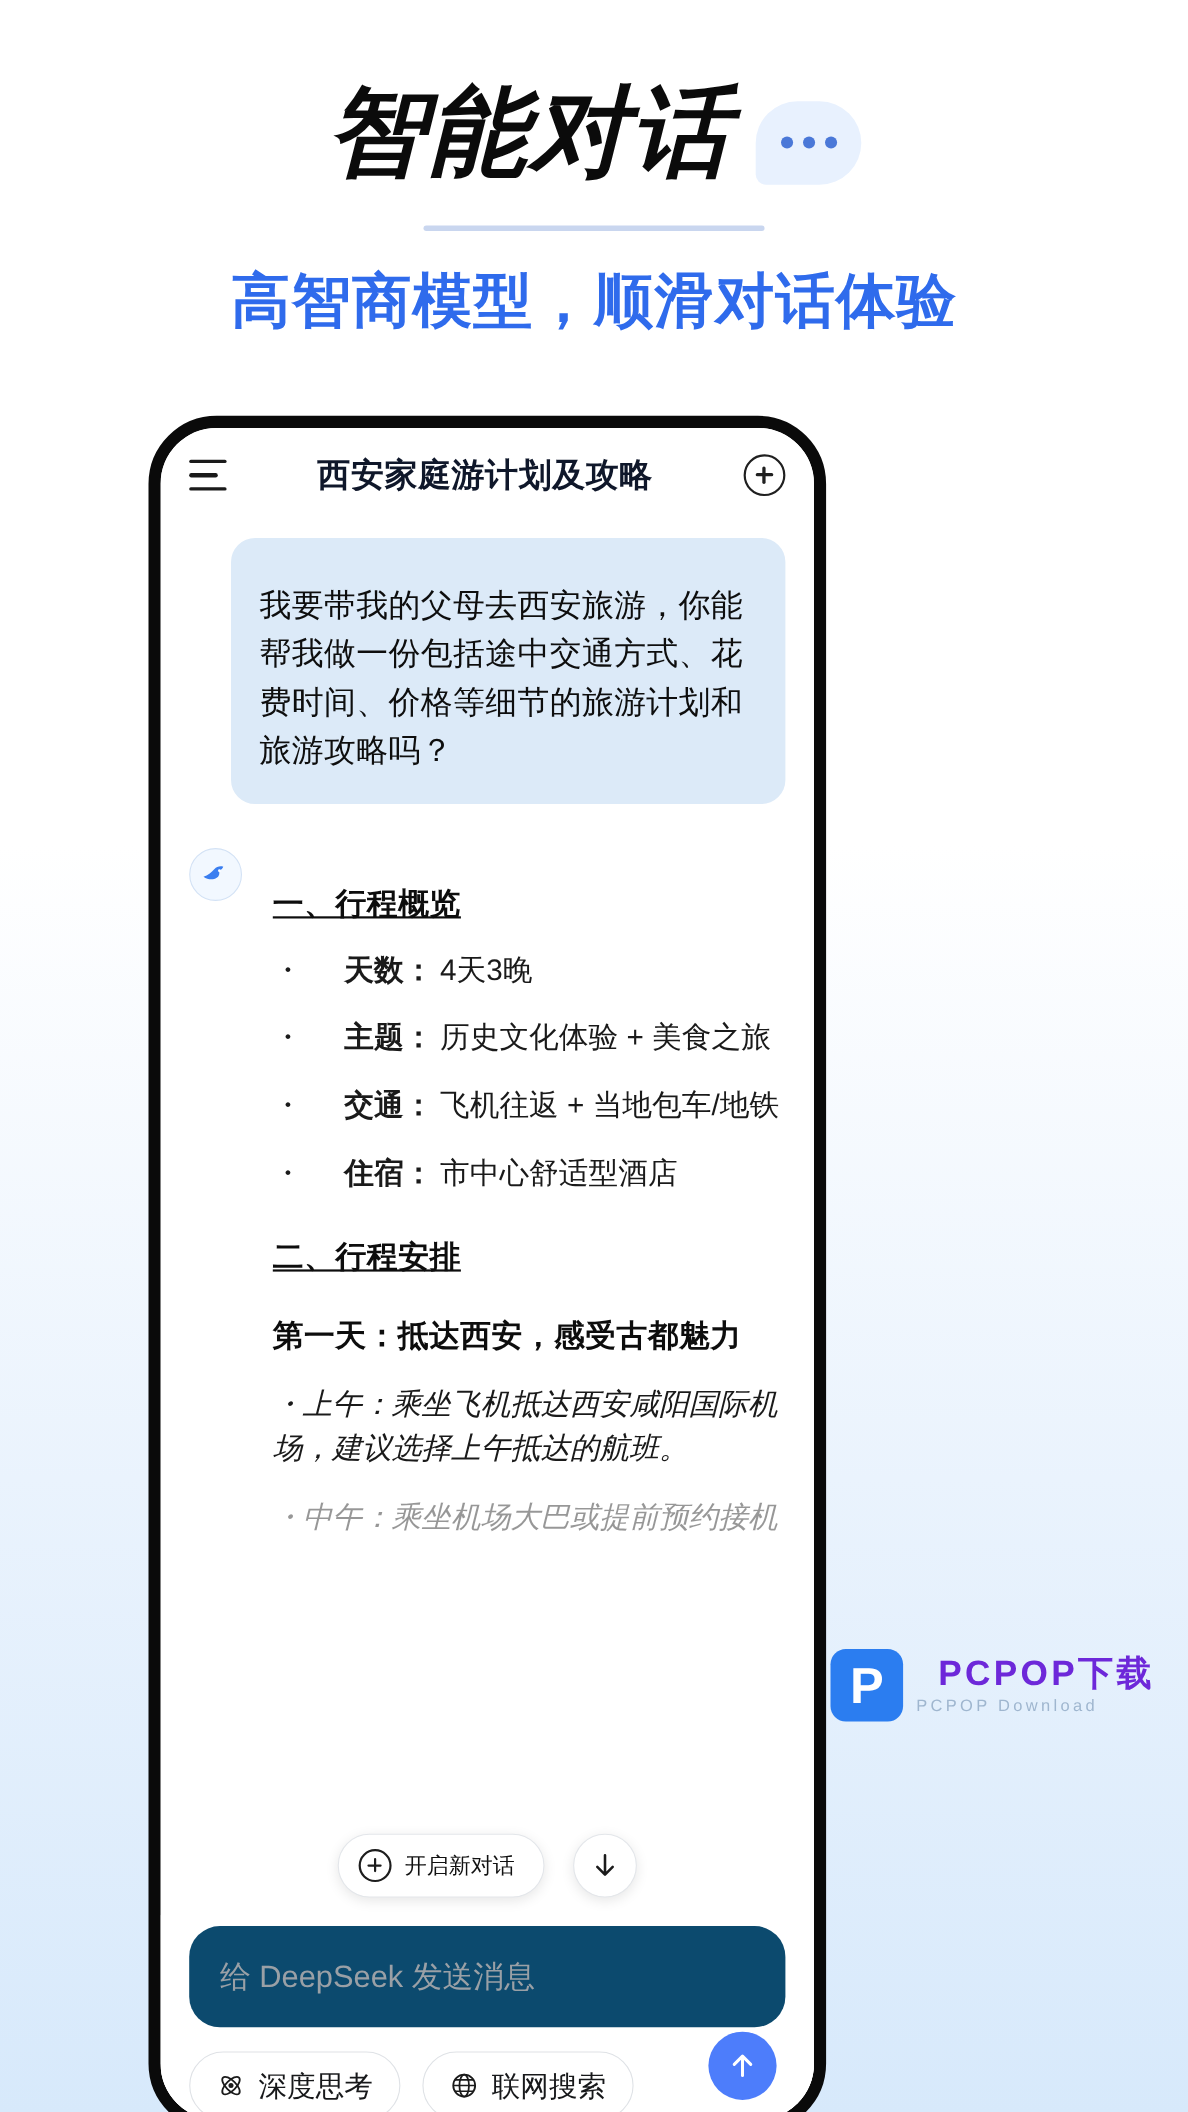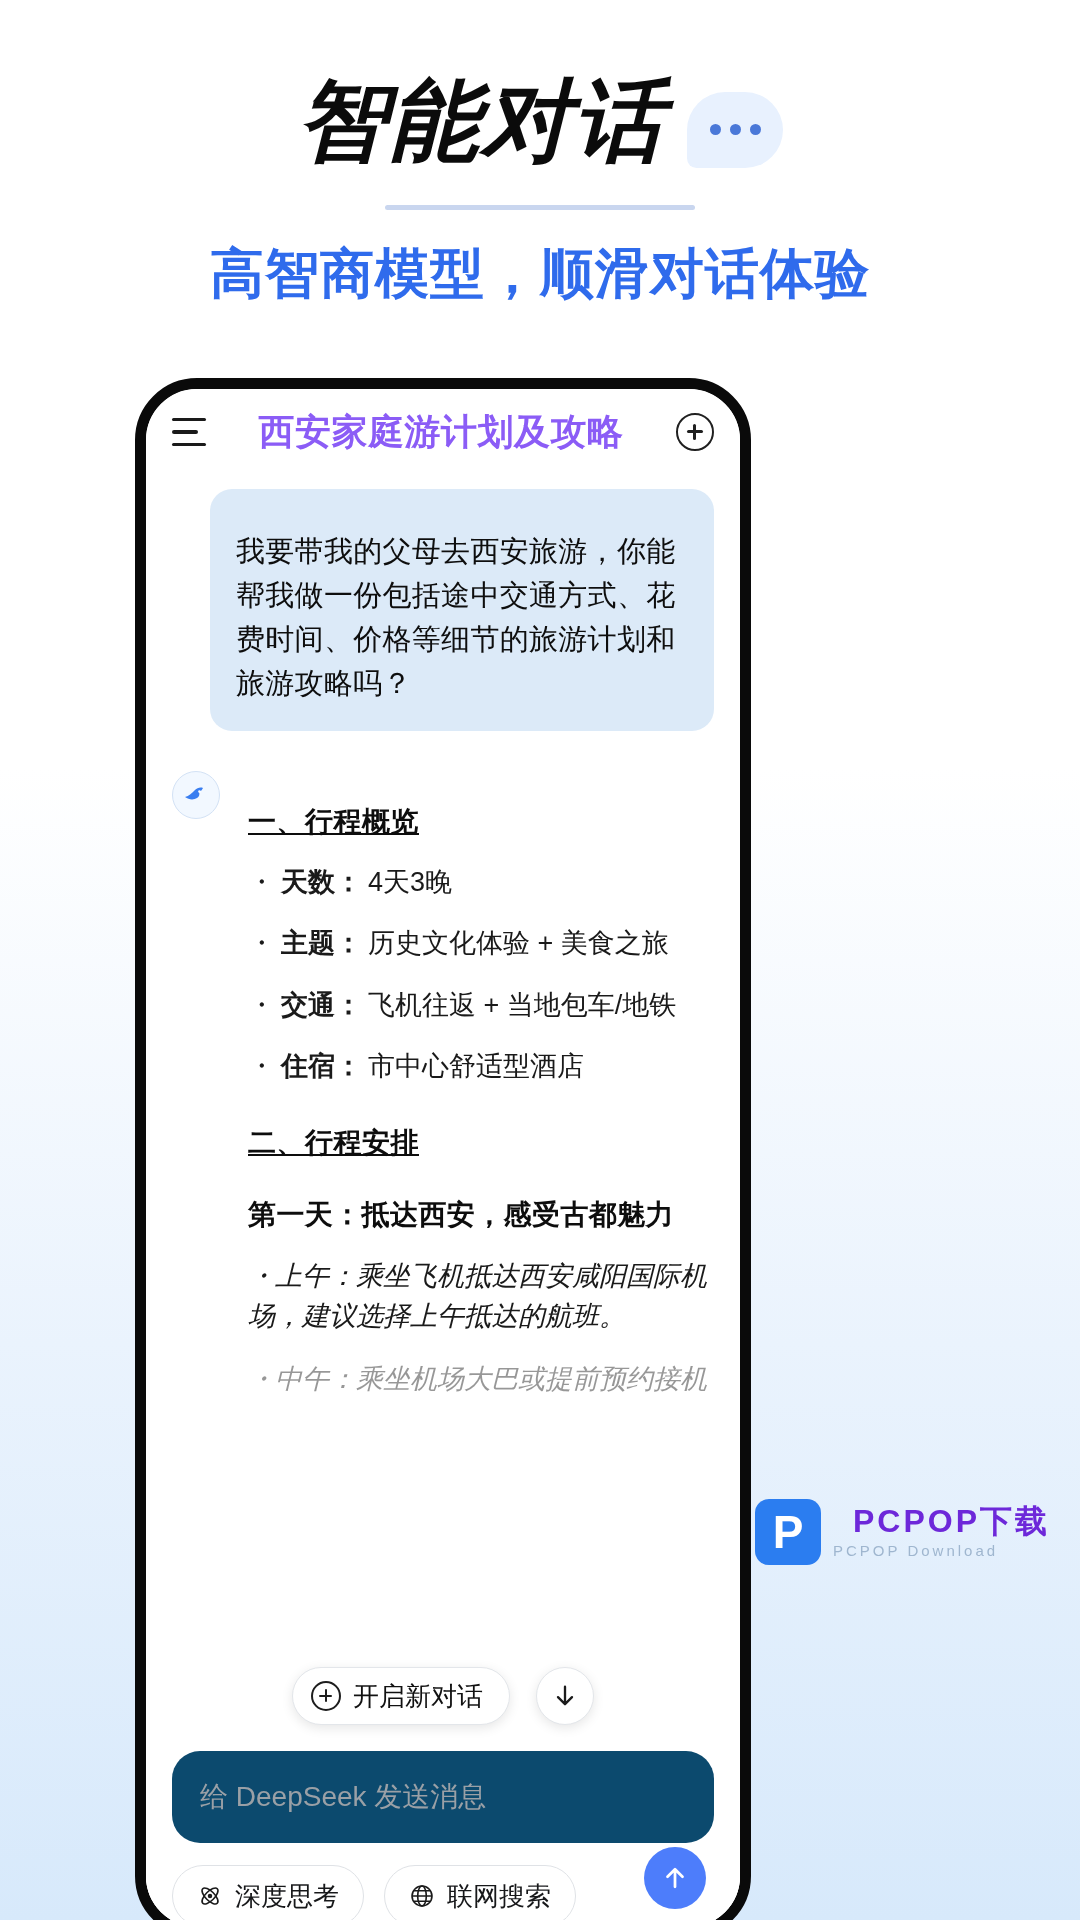--- a/index.html
+++ b/index.html
@@ -100,23 +100,23 @@
   .hamburger span {
     display: block;
     height: 3.5px;
     background: #1a1a1a;
     border-radius: 2px;
   }
   .hamburger span:nth-child(2) { width: 26px; }
   .topbar-title {
     flex: 1;
     text-align: center;
-    font-size: 36px;
+    font-size: 30px;
     font-weight: 600;
-    color: #8b5cf6;
+    color: #0f172a;
     letter-spacing: 0.5px;
   }
   .new-chat-icon {
     width: 38px; height: 38px;
     border: 2.5px solid #202020;
     border-radius: 50%;
     position: relative;
     cursor: pointer;
   }
   .new-chat-icon::before, .new-chat-icon::after {
@@ -184,21 +184,21 @@
   .a-line {
     font-size: 27px;
     color: #1a1a1a;
     margin-top: 22px;
     margin-left: 12px;
     line-height: 1.45;
     display: flex;
     gap: 6px;
   }
   .a-line .dot { color: #1a1a1a; }
-  .a-line .lbl { font-weight: 700; white-space: nowrap; }
+  .a-line .lbl { font-weight: 700; white-space: nowrap; margin-left: 32px; }
   .a-line .val { font-weight: 400; }
   .a-day {
     font-size: 28px;
     font-weight: 700;
     color: #0d0d0d;
     margin: 34px 0 0 12px;
     letter-spacing: 0.4px;
   }
   .a-para {
     font-size: 27px;
@@ -223,21 +223,21 @@
   .new-chat-pill {
     background: #ffffff;
     border: 1px solid #e3e6ea;
     border-radius: 30px;
     height: 58px;
     display: flex;
     align-items: center;
     gap: 12px;
     padding: 0 26px 0 18px;
     box-shadow: 0 3px 12px rgba(0,0,0,0.10);
-    font-size: 26px;
+    font-size: 20px;
     color: #111;
     cursor: pointer;
   }
   .pill-plus {
     width: 30px; height: 30px;
     border: 2px solid #1d1d1d;
     border-radius: 50%;
     position: relative;
   }
   .pill-plus::before, .pill-plus::after {

